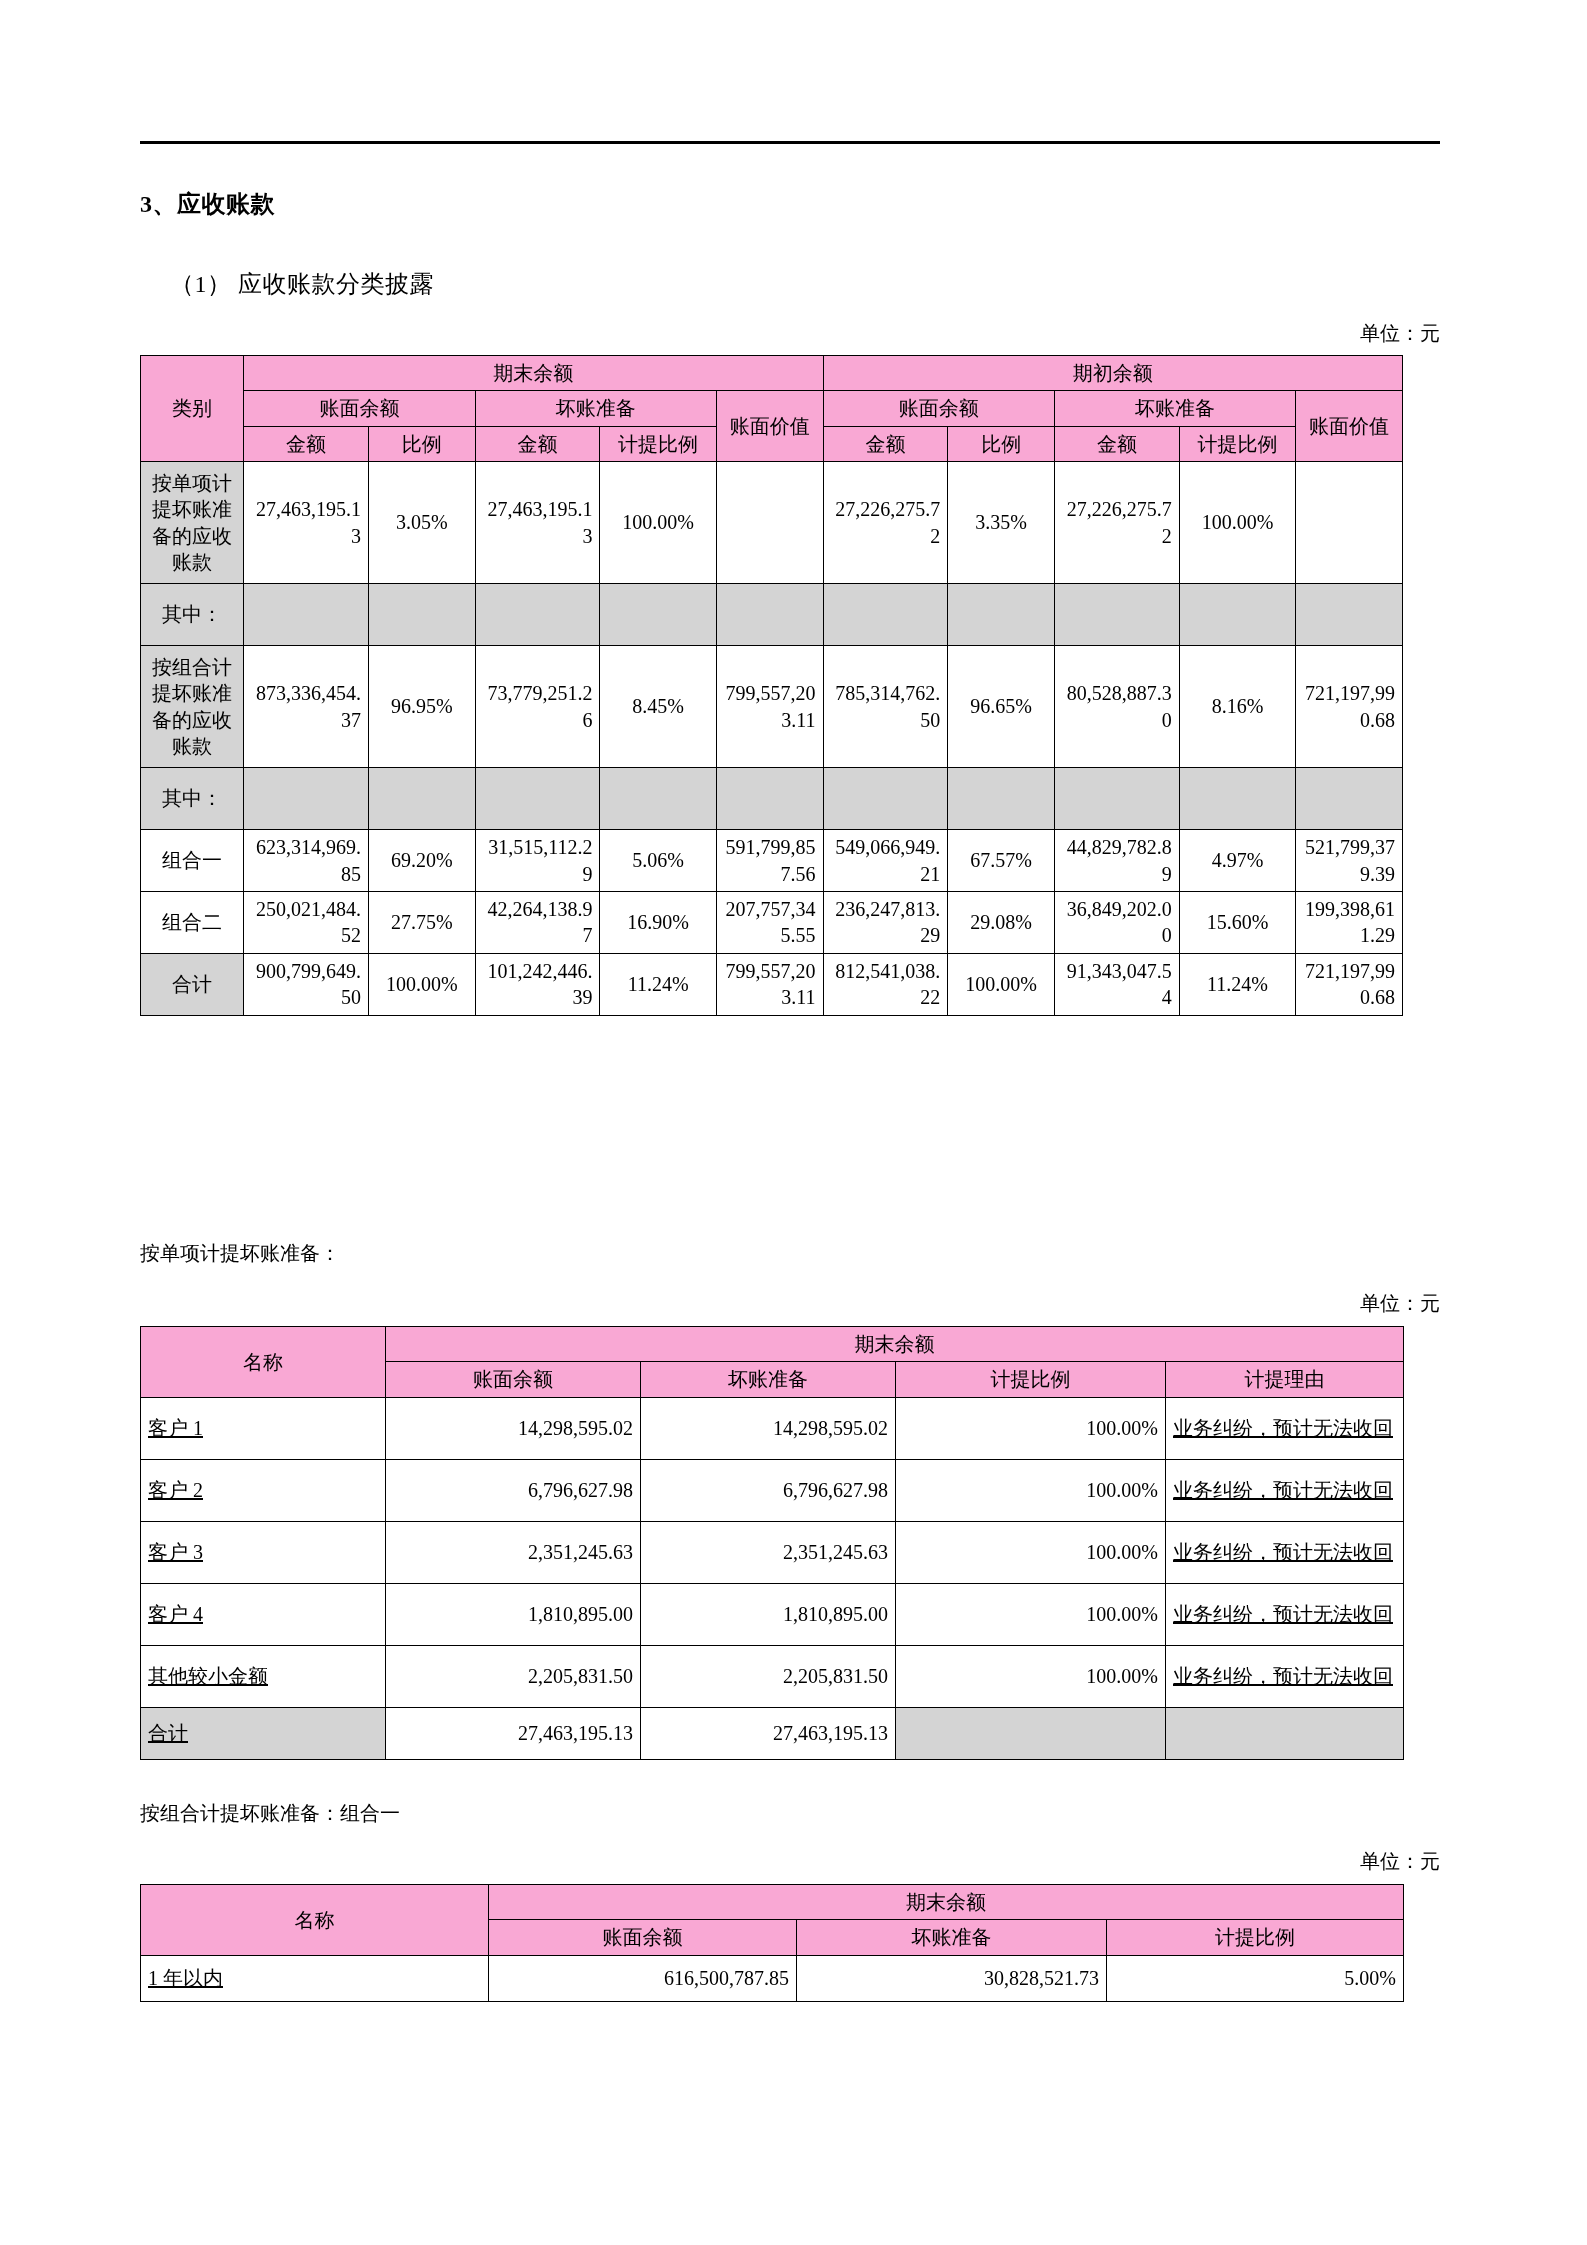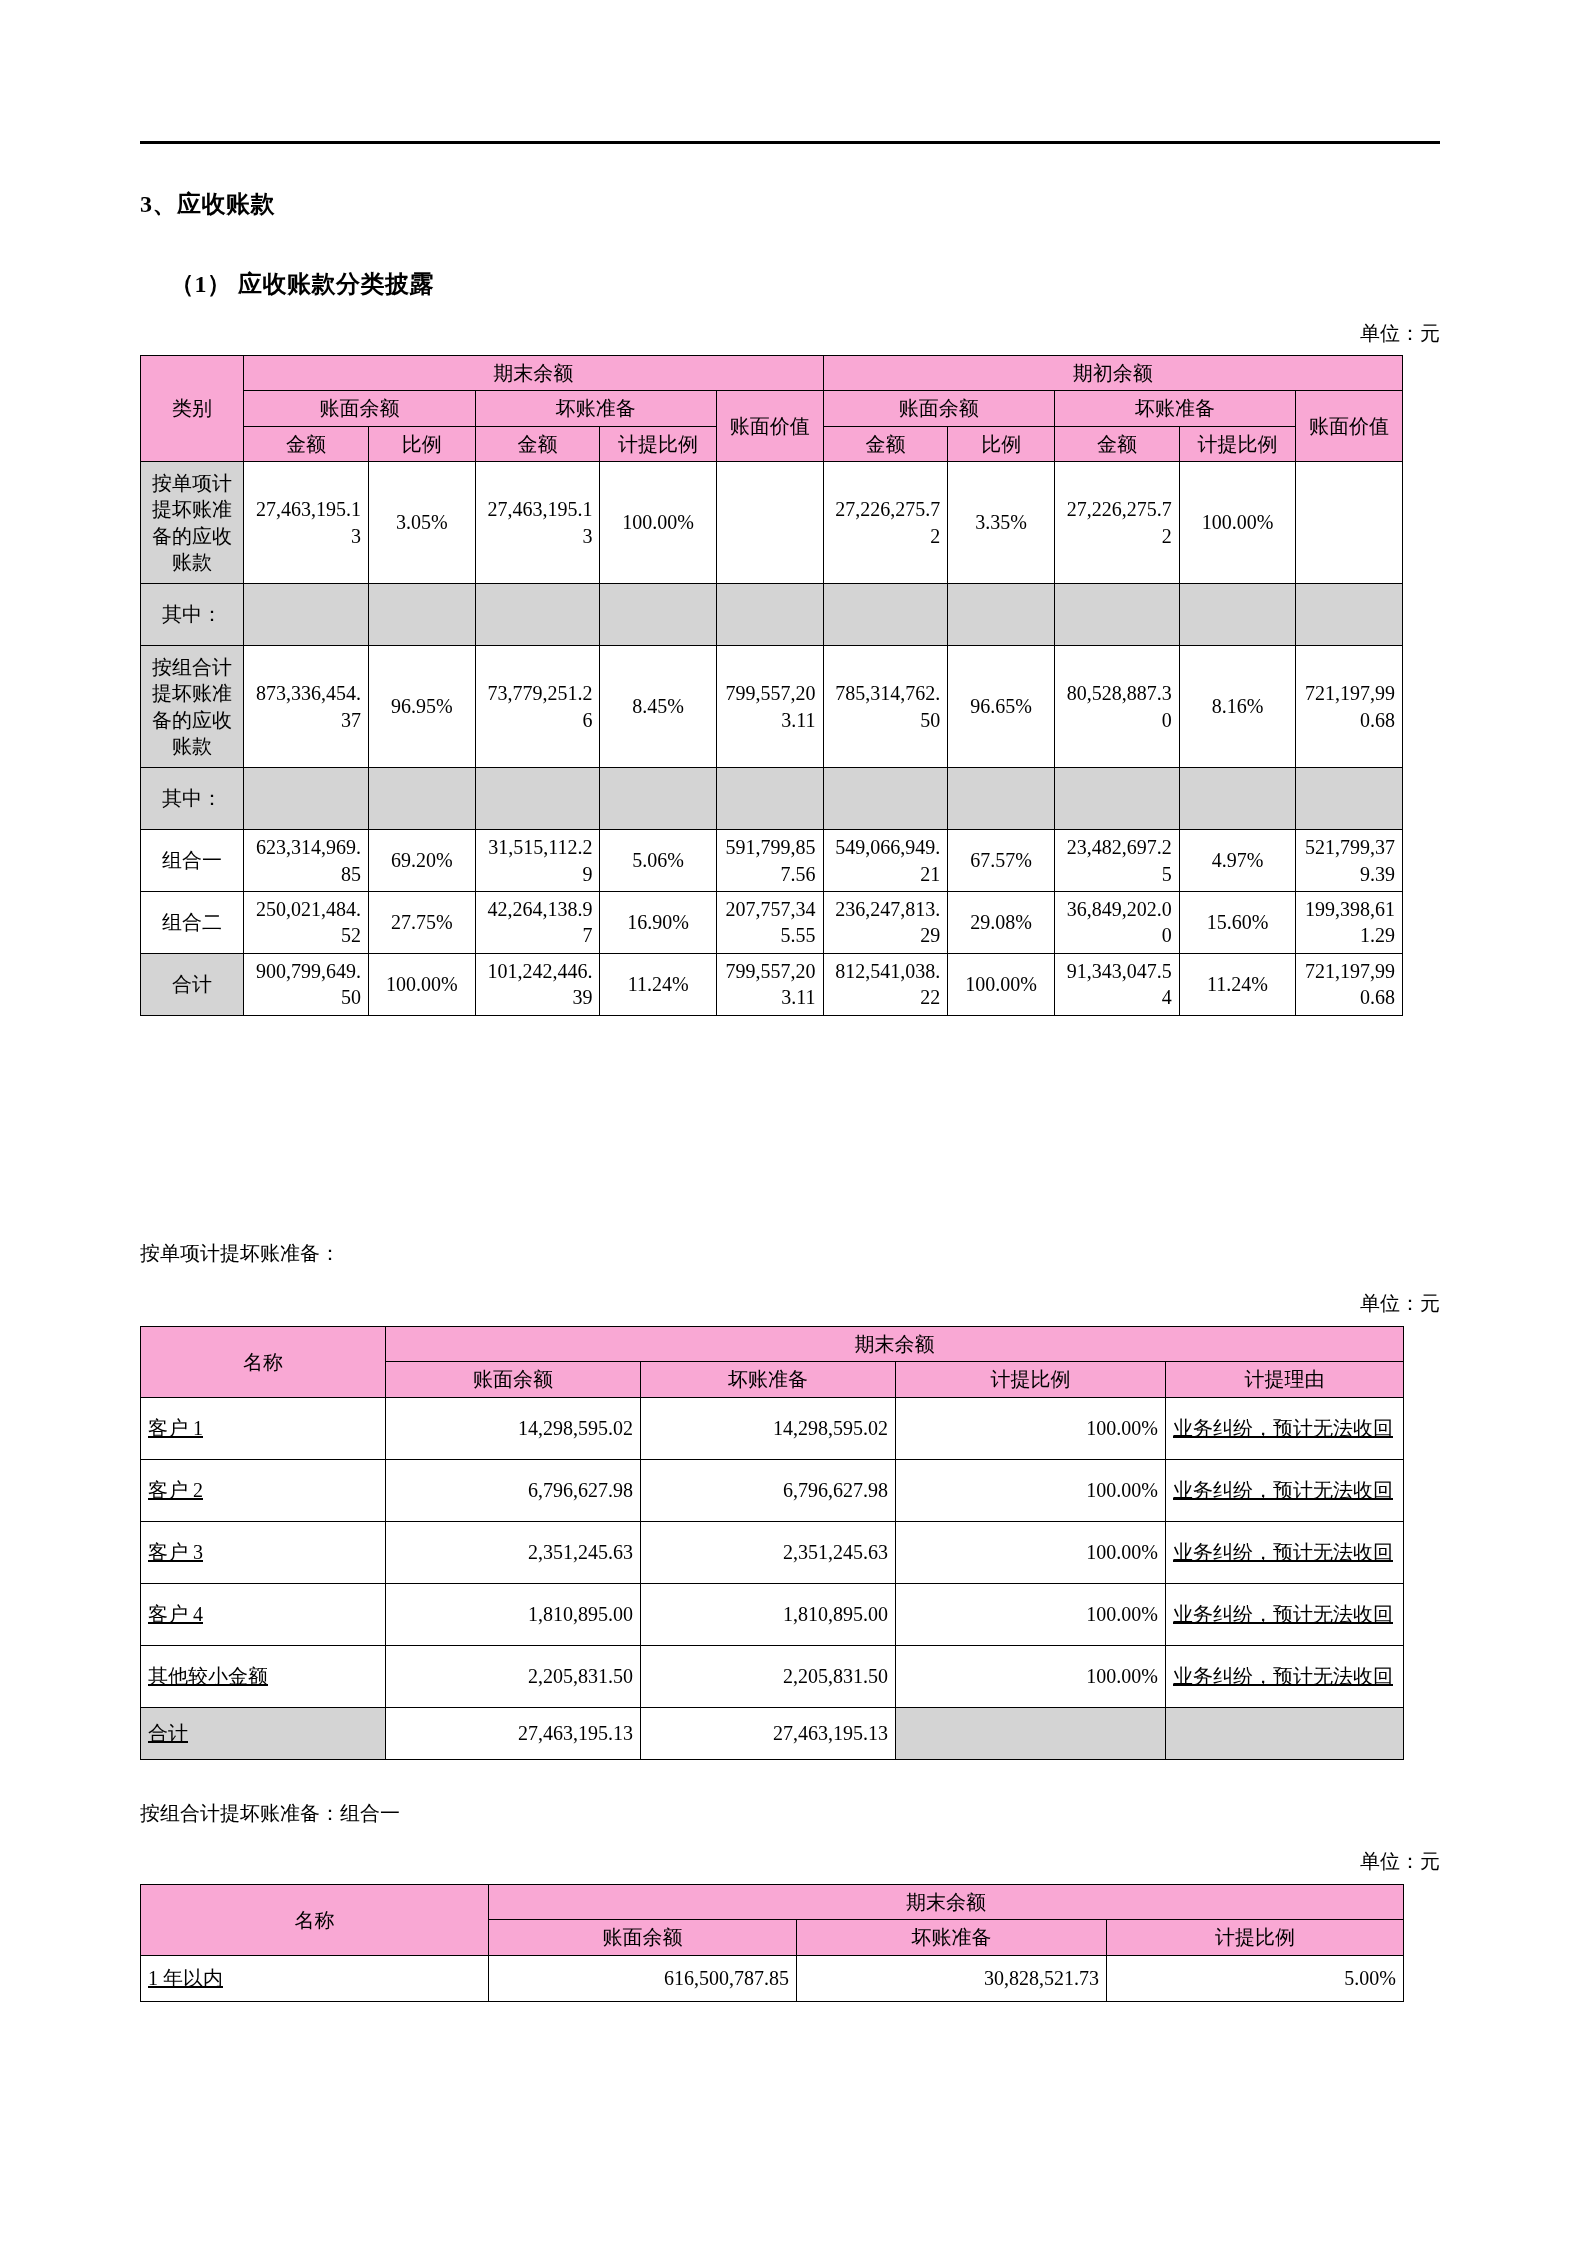--- a/index.html
+++ b/index.html
@@ -49,21 +49,21 @@
     top: 188px;
     font-size: 24px;
     font-weight: bold;
     letter-spacing: 0.5px;
   }
   .h-sub {
     position: absolute;
     left: 170px;
     top: 268px;
     font-size: 24px;
-    font-weight: bold;
+    font-weight: normal;
     letter-spacing: 0.5px;
   }
 
   .unit-line {
     position: absolute;
     width: 1300px;
     left: 140px;
     text-align: right;
     font-size: 20px;
   }
@@ -224,21 +224,21 @@
 
       <tr style="height:54px">
         <td class="c">组合一</td>
         <td class="r">623,314,969.85</td>
         <td class="c">69.20%</td>
         <td class="r">31,515,112.29</td>
         <td class="c">5.06%</td>
         <td class="r">591,799,857.56</td>
         <td class="r">549,066,949.21</td>
         <td class="c">67.57%</td>
-        <td class="r">23,482,697.25</td>
+        <td class="r">44,829,782.89</td>
         <td class="c">4.97%</td>
         <td class="r">521,799,379.39</td>
       </tr>
 
       <tr style="height:62px">
         <td class="c">组合二</td>
         <td class="r">250,021,484.52</td>
         <td class="c">27.75%</td>
         <td class="r">42,264,138.97</td>
         <td class="c">16.90%</td>

